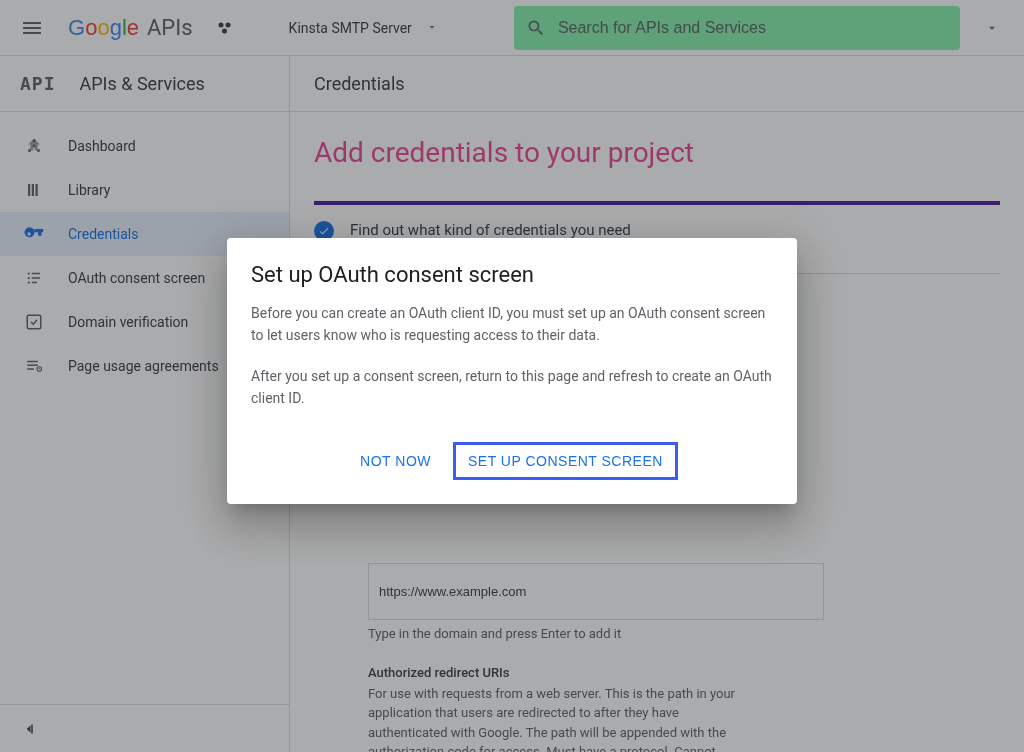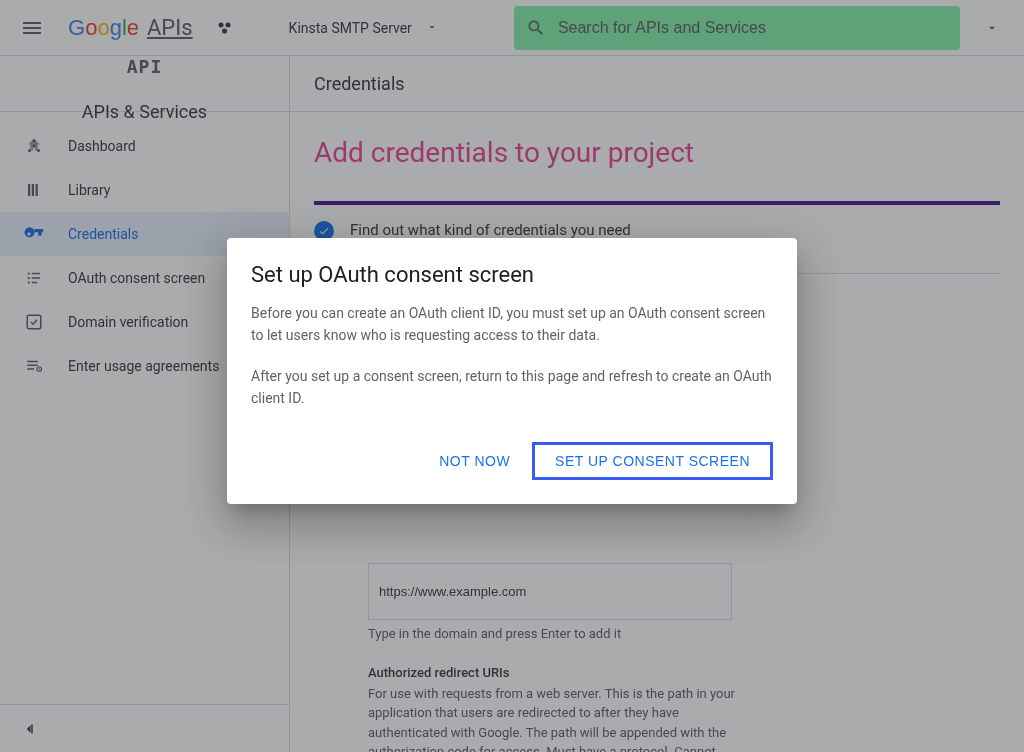--- a/index.html
+++ b/index.html
@@ -22,63 +22,63 @@
   gap: 8px;
 }
 .hamburger { width: 48px; height: 48px; display: flex; align-items: center; justify-content: center; border-radius: 50%; cursor: pointer; }
 .hamburger svg { width: 24px; height: 24px; fill: #5f6368; }
 .logo { display: flex; align-items: center; gap: 4px; margin-left: 4px; margin-right: 8px;}
 .logo-google { display: flex; align-items: baseline; font-family: 'Product Sans', Arial, sans-serif; font-size: 22px; font-weight: 500;}
 .g-b { color: #4285F4; }
 .g-r { color: #EA4335; }
 .g-y { color: #FBBC05; }
 .g-g { color: #34A853; }
-.logo-apis { color: #5f6368; font-size: 22px; font-weight: 400; margin-left: 4px; text-decoration: underline;}
+.logo-apis { color: #5f6368; font-size: 22px; font-weight: 400; margin-left: 4px;}
 .project-select { display: flex; align-items: center; padding: 4px 8px; cursor: pointer; gap: 8px; }
 .dots-icon { display: inline-flex; }
 .project-name { font-size: 14px; color: #3c4043; margin-left: 2px; padding-left: 46px;}
 .proj-dropdown { margin-left: 6px; }
 .search-wrap { flex: 1; margin-left: 60px; background: #86efac; border-radius: 4px; height: 44px; display: flex; align-items: center; padding: 0 12px; gap: 12px; max-width: 560px;}
 .search-wrap svg { width: 20px; height: 20px; fill: #5f6368;}
 .search-input { border: none; background: transparent; flex: 1; font-size: 16px; color: #5f6368; outline: none; }
 .search-input::placeholder { color: #5f6368; }
 .more-dropdown { width: 48px; display:flex; justify-content:center;}
 .layout { display: flex; height: calc(100% - 56px); }
 .sidebar { width: 290px; border-right: 1px solid #dadce0; display: flex; flex-direction: column; }
-.sidebar-title-row { display: flex; align-items: center; height: 56px; padding: 0 32px; gap: 24px; border-bottom: 1px solid #dadce0; flex-direction: column; }
+.sidebar-title-row { display: flex; align-items: center; height: 56px; padding: 0 20px; gap: 24px; border-bottom: 1px solid #dadce0; }
 .api-logo { font-family: monospace; font-weight: 700; color: #5f6368; font-size: 18px; letter-spacing: 1px;}
 .sidebar-title { font-size: 18px; color: #3c4043; }
 .nav { padding-top: 12px; flex: 1; }
 .nav-item { display: flex; align-items: center; height: 44px; padding: 0 24px; gap: 24px; cursor: pointer; font-size: 14px; color: #3c4043;}
 .nav-item.active { background: #e8f0fe; color: #1a73e8; }
 .nav-item.active .nav-icon { color: #1a73e8; }
 .nav-icon { width: 20px; display: flex; justify-content: center; color: #5f6368;}
 .collapse-btn { height: 48px; display: flex; align-items: center; padding: 0 20px; border-top: 1px solid #dadce0;}
 .main { flex: 1; overflow: hidden; position: relative; }
 .main-header { height: 56px; display: flex; align-items: center; padding: 0 24px; border-bottom: 1px solid #dadce0; font-size: 18px; color: #3c4043;}
 .main-body { padding: 24px; }
 .page-heading { font-size: 28px; font-weight: 400; color: #ec4899; margin-bottom: 32px; }
 .step { display: flex; gap: 16px; border-top: 4px solid #4c1d95; padding: 16px 0;}
 .step-indicator { width: 20px; height: 20px; border-radius: 50%; display: flex; align-items: center; justify-content: center; font-size: 13px; flex-shrink: 0;}
 .step-check { background: #1a73e8; color: #fff;}
 .step-num { color: #1a73e8; font-size: 15px; width: 20px; text-align: center;}
 .step-title { font-size: 15px; color: #3c4043; }
 .step-sub { font-size: 14px; color: #5f6368; margin-top: 2px;}
 .field-label { font-weight: 500; font-size: 13px; color: #3c4043; margin-top: 16px;}
 .field-desc { font-size: 13px; color: #5f6368; margin-top: 4px; line-height: 1.5; max-width: 380px;}
-.field-input { border: 1px solid #dadce0; padding: 20px 10px; font-size: 13px; width: 364px; margin-top: 10px; color: #3c4043;}
+.field-input { border: 1px solid #dadce0; padding: 20px 10px; font-size: 13px; width: 456px; margin-top: 10px; color: #3c4043;}
 .field-hint { font-size: 13px; color: #5f6368; margin-top: 6px;}
 
 .scrim { position: absolute; inset: 0; background: rgba(32,33,36,.38); z-index: 50; display:flex; align-items:flex-start; justify-content:center;}
 .dialog { background: #fff; width: 570px; margin-top: 238px; border-radius: 4px; box-shadow: 0 11px 15px -7px rgba(0,0,0,.2), 0 24px 38px 3px rgba(0,0,0,.14), 0 9px 46px 8px rgba(0,0,0,.12); padding: 24px; position: relative;}
 .dialog-title { font-size: 22px; font-weight: 400; color: #202124; margin-bottom: 16px;}
 .dialog-text { font-size: 14px; color: #5f6368; line-height: 1.55; margin-bottom: 20px;}
-.dialog-actions { display: flex; justify-content: flex-end; gap: 8px; margin-top: 32px;}
+.dialog-actions { display: flex; justify-content: center; gap: 8px; margin-top: 32px;}
 .dialog-btn { font-size: 14px; text-transform: uppercase; letter-spacing: .5px; font-weight: 500; color: #1a73e8; background: transparent; border: none; padding: 10px 14px; cursor: pointer;}
-.dialog-primary { border: 3px solid #3b5cf4; padding: 8px 20px;}
+.dialog-primary { border: 3px solid #3b5cf4; padding: 8px 12px;}
 </style>
 </head>
 <body>
 
 <div class="header">
   <div class="hamburger">
     <svg viewBox="0 0 24 24">
         <path d="M3 18h18v-2H3v2zm0-5h18v-2H3v2zm0-7v2h18V6H3z"></path>
       </svg>
   </div>
@@ -184,21 +184,21 @@
       <div class="nav-item">
         <span class="nav-icon">
           <svg width="18" height="18" viewBox="0 0 24 24" fill="currentColor">
               <rect x="3" y="5" width="14" height="2"></rect>
               <rect x="3" y="10" width="14" height="2"></rect>
               <rect x="3" y="15" width="9" height="2"></rect>
               <circle cx="19" cy="16" r="3" fill="none" stroke="currentColor" stroke-width="1.5"></circle>
               <path d="M19 14.5v1.5l1 .7" stroke="currentColor" stroke-width="1.2" fill="none"></path>
             </svg>
         </span>
-        <span>Enter usage agreements</span>
+        <span>Page usage agreements</span>
       </div>
     </div>
     <div class="collapse-btn">
       <svg width="18" height="18" viewBox="0 0 24 24" fill="#3c4043">
           <path d="M14 7l-5 5 5 5z"></path>
           <rect x="15" y="6" width="2" height="12"></rect>
         </svg>
     </div>
   </div>
 

